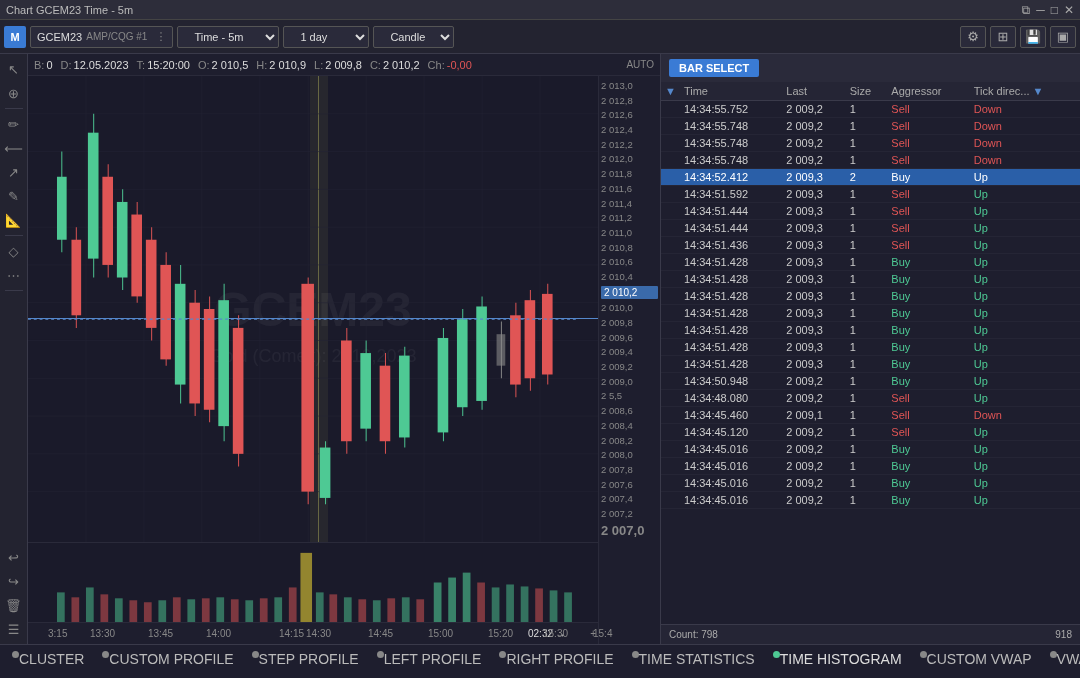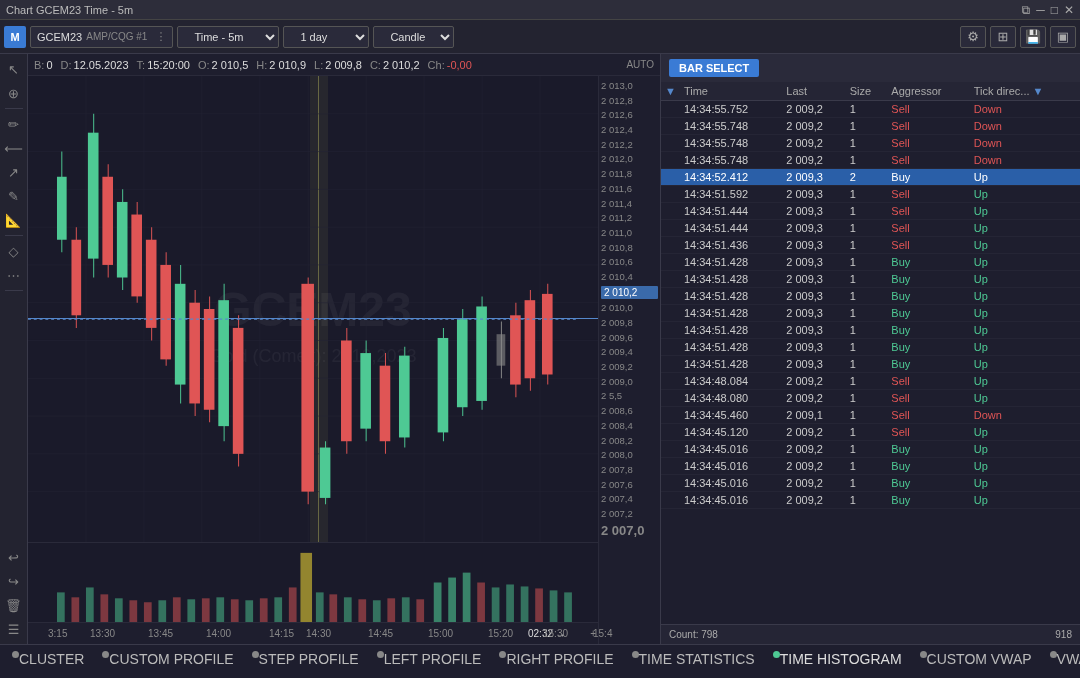--- a/index.html
+++ b/index.html
@@ -596,21 +596,21 @@
         </div>
         <div style="width:62px;background:#1e1e2e;border-left:1px solid #2a2a3a;"></div>
       </div>
 
       <div style="display:flex;">
         <div class="time-axis" style="flex:1;">
           <span style="position:absolute;left:20px;">3:15</span>
           <span style="position:absolute;left:62px;">13:30</span>
           <span style="position:absolute;left:120px;">13:45</span>
           <span style="position:absolute;left:178px;">14:00</span>
-          <span style="position:absolute;left:241px;">14:15</span>
+          <span style="position:absolute;left:251px;">14:15</span>
           <span style="position:absolute;left:278px;text-align:right;">14:30</span>
           <span style="position:absolute;left:340px;">14:45</span>
           <span style="position:absolute;left:400px;">15:00</span>
           <span style="position:absolute;left:460px;">15:20</span>
           <span style="position:absolute;left:500px;color:#ddd;">02:32 →</span>
           <span style="position:absolute;left:515px;">15:30</span>
           <span style="position:absolute;left:565px;">15:4</span>
           <span style="position:absolute;right:2px;color:#888;">+</span>
         </div>
         <div style="width:62px;background:#1e1e2e;border-left:1px solid #2a2a3a;"></div>
@@ -760,24 +760,24 @@
             <tr>
       <td></td>
       <td>14:34:51.428</td>
       <td>2 009,3</td>
       <td>1</td>
       <td class="buy-color">Buy</td>
       <td class="up-color">Up</td>
     </tr>
             <tr>
       <td></td>
-      <td>14:34:48.084</td>
-      <td>2 009,2</td>
-      <td>1</td>
-      <td class="sell-color">Sell</td>
+      <td>14:34:50.948</td>
+      <td>2 009,2</td>
+      <td>1</td>
+      <td class="buy-color">Buy</td>
       <td class="up-color">Up</td>
     </tr>
             <tr>
       <td></td>
       <td>14:34:48.080</td>
       <td>2 009,2</td>
       <td>1</td>
       <td class="sell-color">Sell</td>
       <td class="up-color">Up</td>
     </tr>

